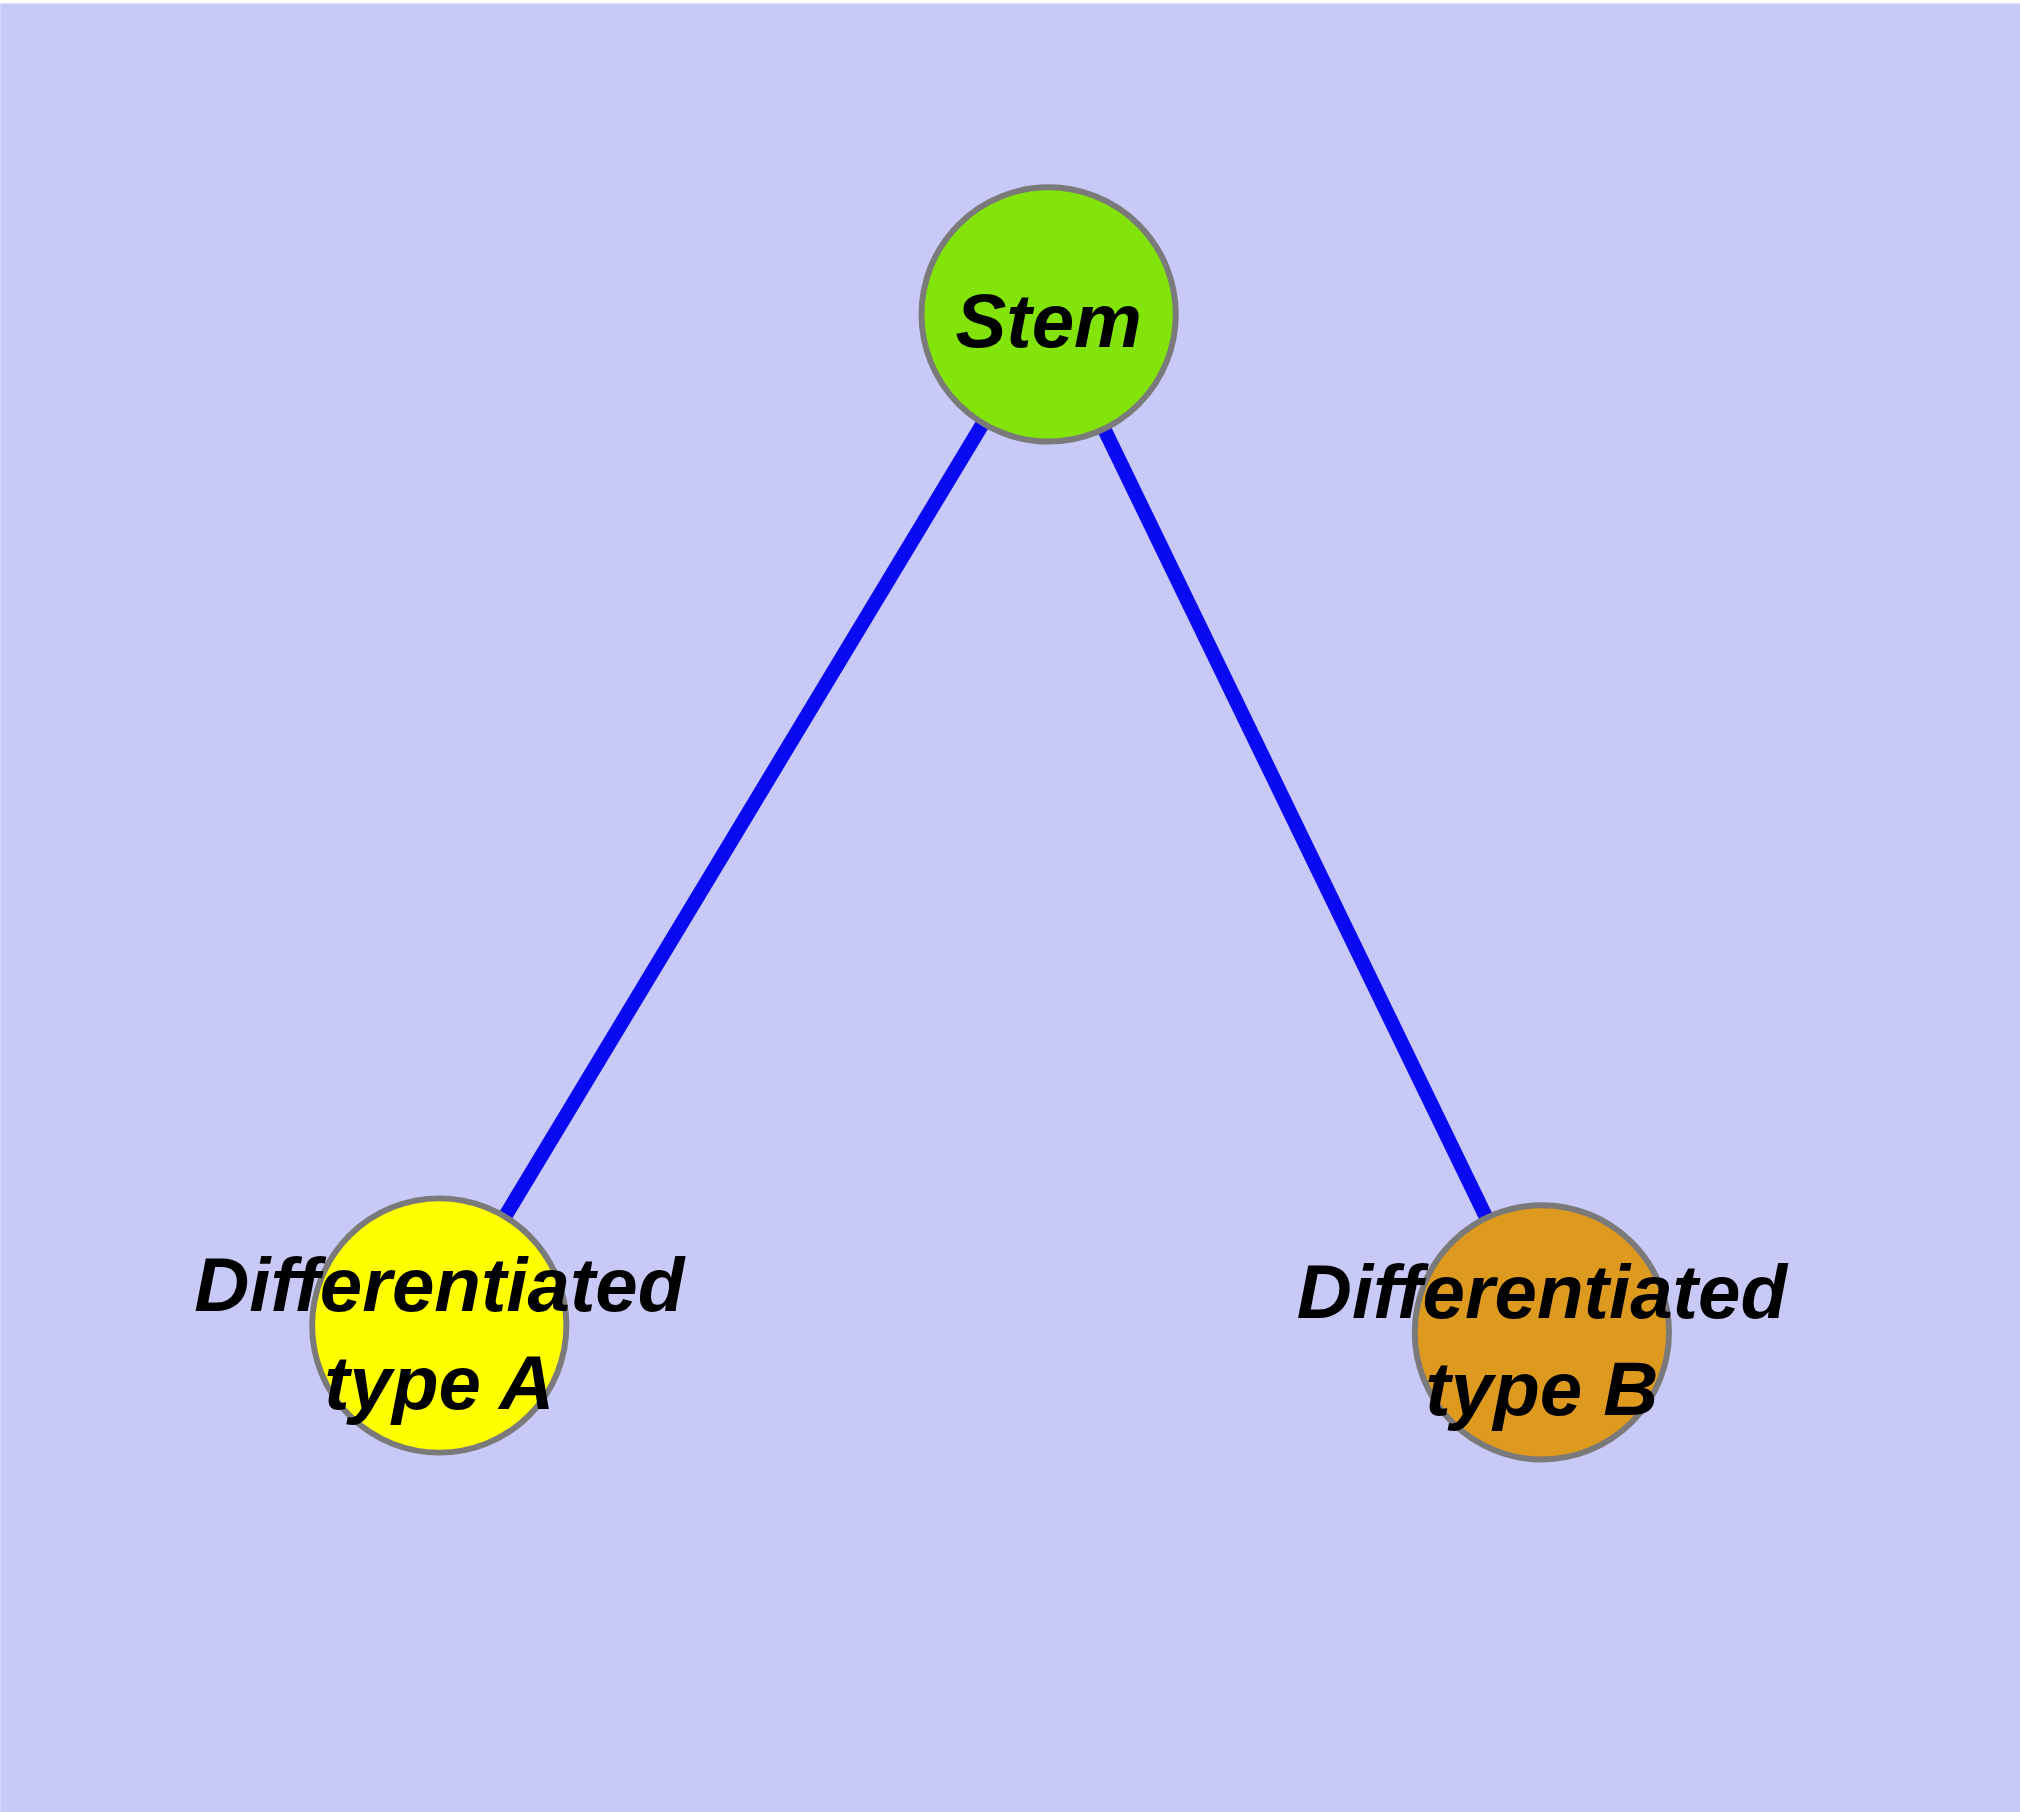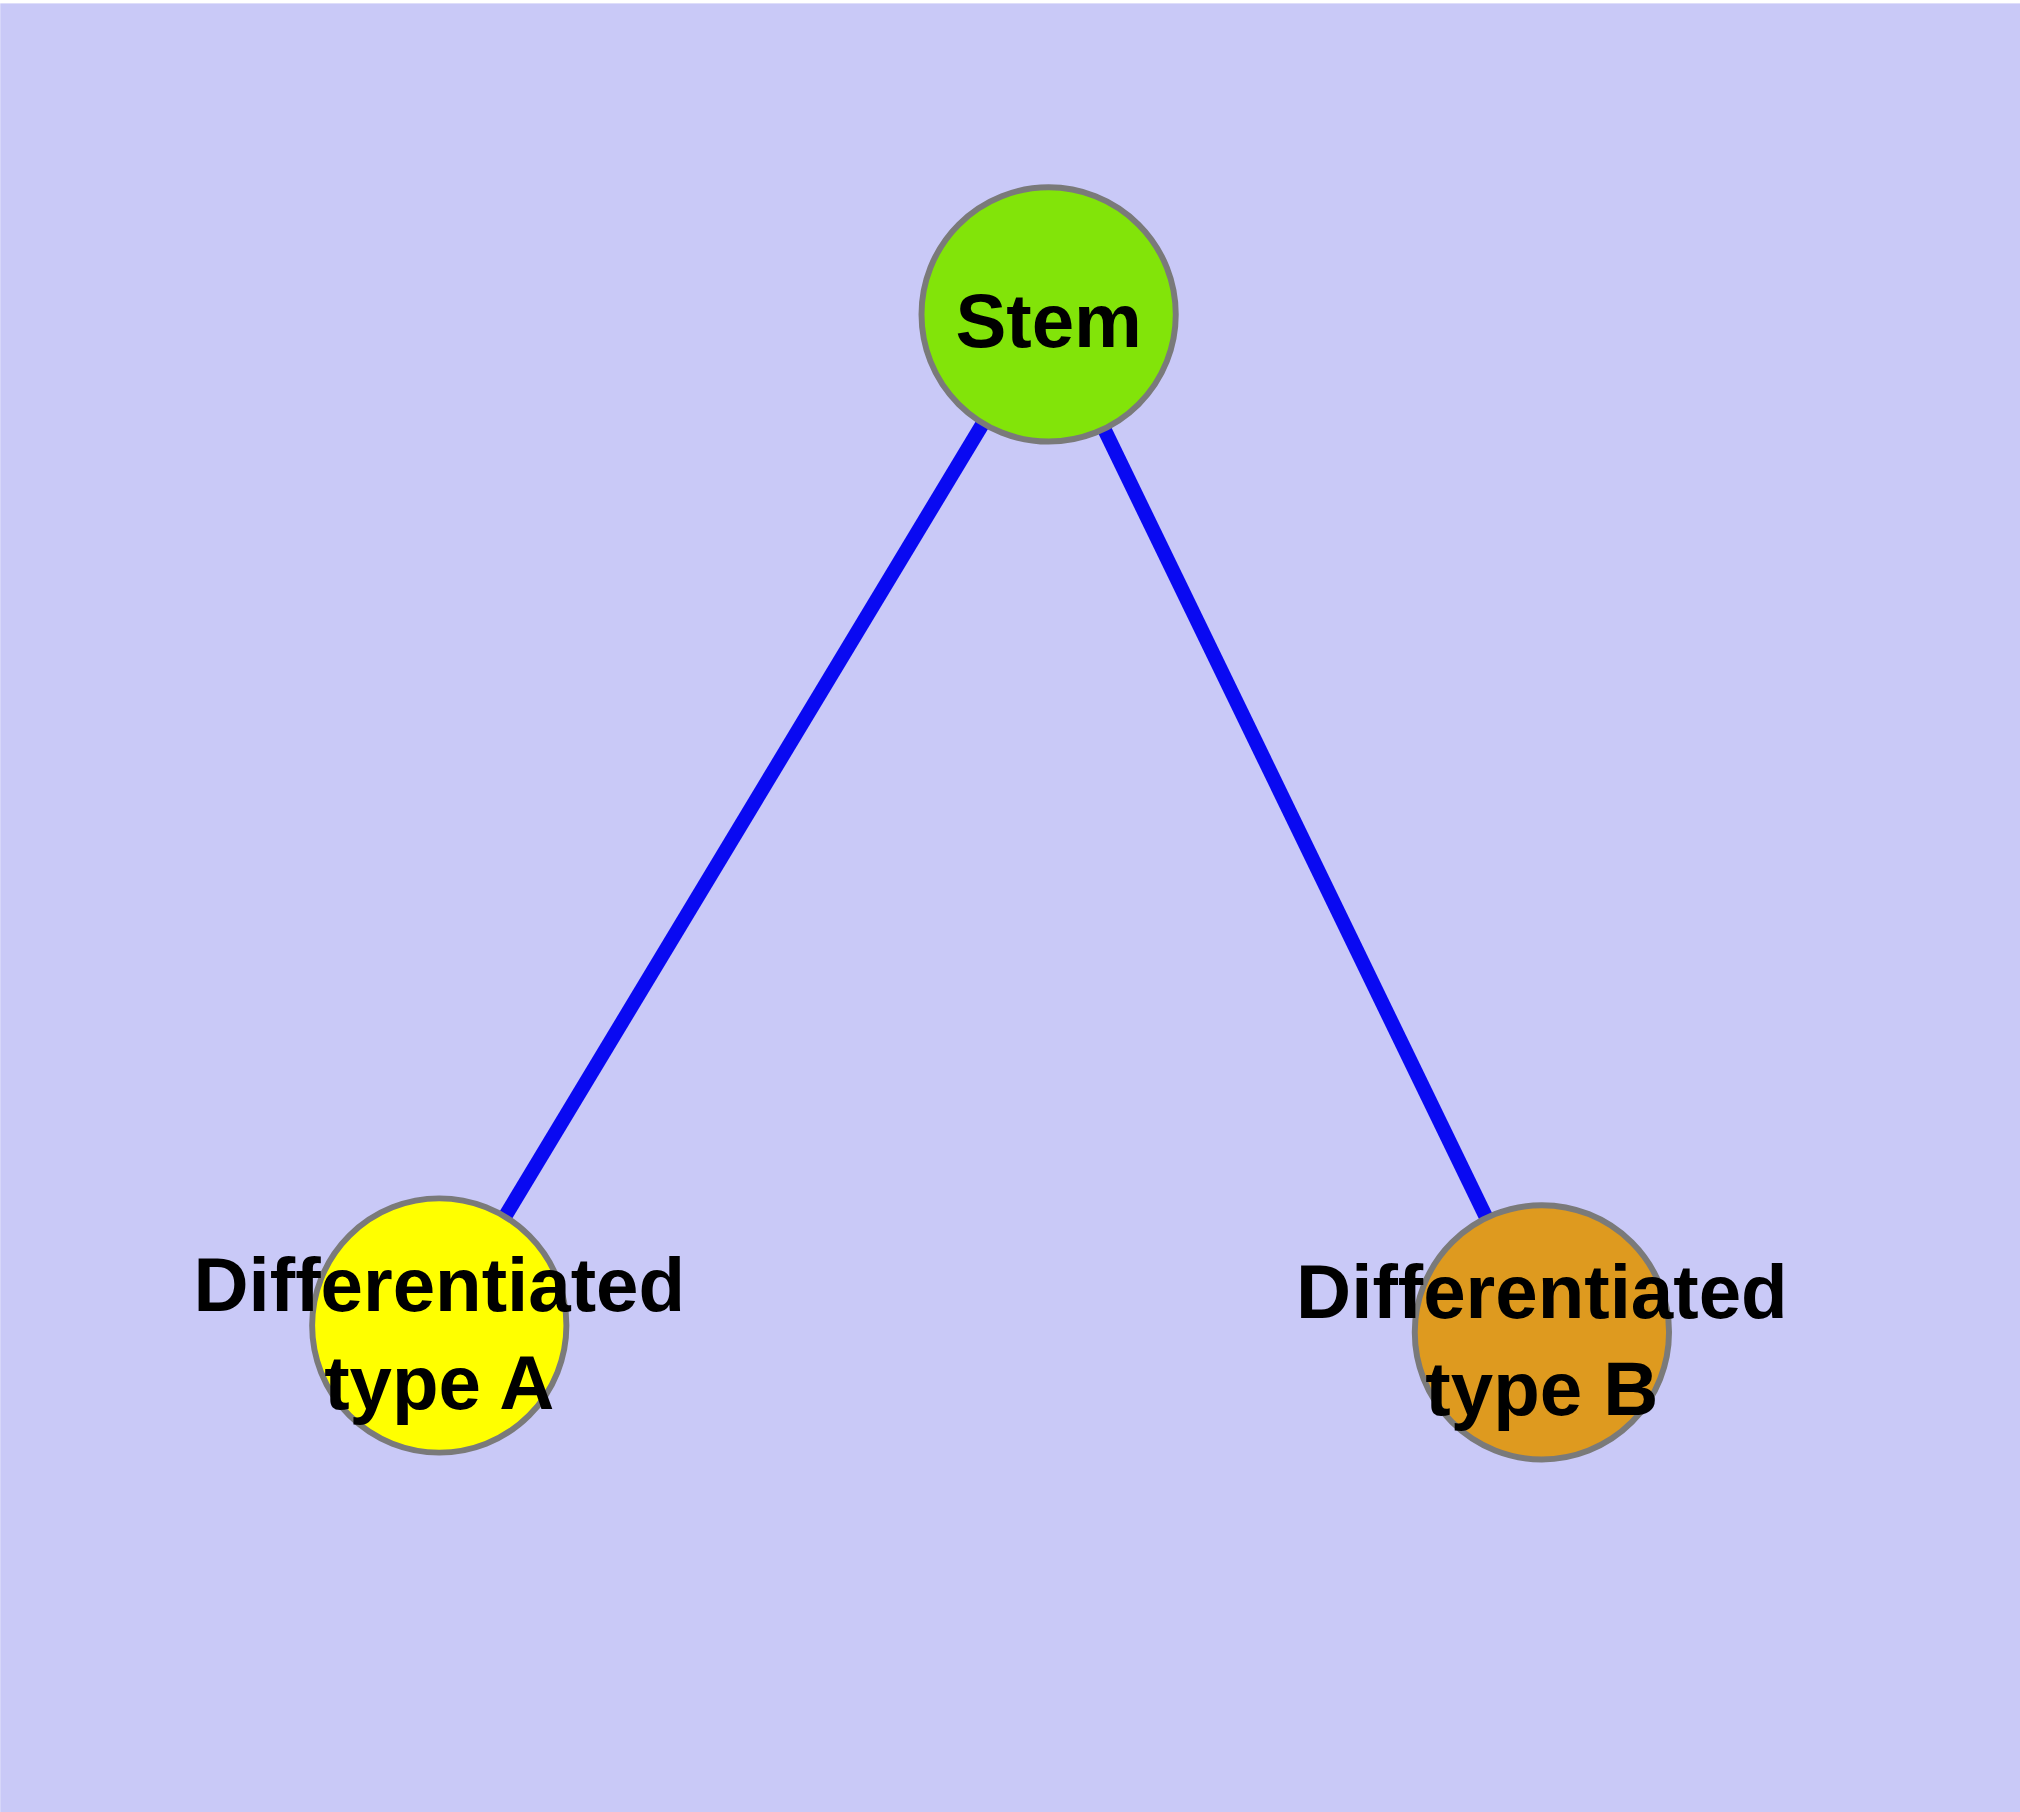--- a/index.html
+++ b/index.html
@@ -7,20 +7,21 @@
     padding: 0;
     width: 2021px;
     height: 1812px;
     overflow: hidden;
     background: #ffffff;
   }
   .diagram-wrap {
     position: relative;
     width: 1815px;
     height: 1812px;
+    font-style: italic;
   }
   svg {
     display: block;
   }
   .node-label {
     font-family: "Liberation Sans", "DejaVu Sans", sans-serif;
     font-weight: bold;
     font-size: 90px;
     text-anchor: middle;
   }

